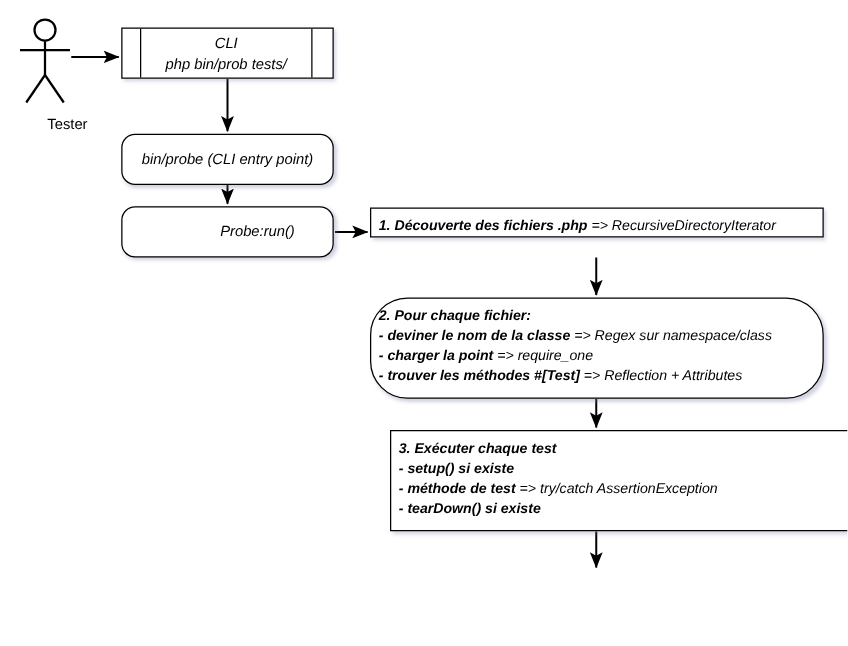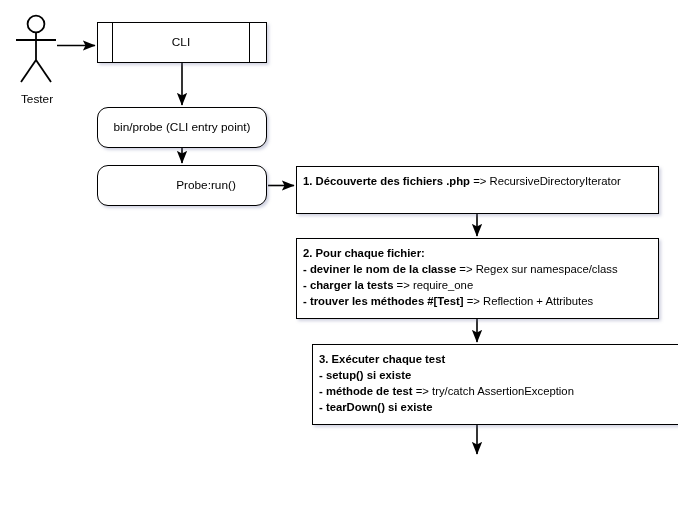--- a/index.html
+++ b/index.html
@@ -22,20 +22,21 @@
     width: 678px;
     height: 517px;
   }
   
   .box {
     position: absolute;
     background: #ffffff;
     border: 1.6px solid #000000;
     box-sizing: border-box;
     box-shadow: 2px 2px 3px rgba(120,125,170,0.35);
+    font-style: italic;
   }
   .rounded {
     border-radius: 11px;
   }
   .centered {
     display: flex;
     flex-direction: column;
     align-items: center;
     justify-content: center;
     text-align: center;
@@ -83,21 +84,21 @@
     left: 4px;
     top: 12px;
     width: 64px;
     height: 90px;
   }
   .actor-label {
     position: absolute;
     left: 0px;
     top: 80px;
     width: 66px;
-    text-align: center;
+    text-align: right;
     font-size: 11.8px;
     color: #000000;
   }
 </style>
 </head>
 <body>
 
 <div id="canvas">
 
   <svg class="layer" viewBox="0 0 678 517">
@@ -130,43 +131,44 @@
       <line x1="32" y1="48" x2="17" y2="70" stroke="#000000" stroke-width="1.8"></line>
       <line x1="32" y1="48" x2="47" y2="70" stroke="#000000" stroke-width="1.8"></line>
     </svg>
     <div class="actor-label">Tester</div>
   </div>
 
   <div class="box cli-box" style="left:97px; top:22px; width:170px; height:41px;">
     <div class="cli-pad-l"></div>
     <div class="cli-main">
       <span>CLI</span>
+      <span>php bin/prob tests/</span>
     </div>
     <div class="cli-pad-r"></div>
   </div>
 
   <div class="box rounded centered" style="left:97px; top:107px; width:170px; height:41px;">
     <span class="lbl">bin/probe (CLI entry point)</span>
   </div>
 
   <div class="box rounded centered" style="left:97px; top:165px; width:170px; height:41px;padding-left:48px;">
     <span class="lbl">Probe:run()</span>
   </div>
 
-  <div class="box" style="left:296px; top:166px; width:363px; height:48px;">
+  <div class="box" style="left:296px; top:166px; width:363px; height:24px;">
     <span class="steptext">
         <span class="row"><span class="b">1. Découverte des fichiers .php</span><span> =&gt; RecursiveDirectoryIterator</span></span>
       </span>
   </div>
 
-  <div class="box" style="left:296px; top:238px; width:363px; height:81px;">
+  <div class="box" style="left:296px; top:238px; width:363px; height:81px;border-radius:30px;">
     <span class="steptext">
         <span class="row"><span class="b">2. Pour chaque fichier:</span></span>
         <span class="row"><span class="b">- deviner le nom de la classe</span><span> =&gt; Regex sur namespace/class</span></span>
-        <span class="row"><span class="b">- charger la tests</span><span> =&gt; require_one</span></span>
+        <span class="row"><span class="b">- charger la point</span><span> =&gt; require_one</span></span>
         <span class="row"><span class="b">- trouver les méthodes #[Test]</span><span> =&gt; Reflection + Attributes</span></span>
       </span>
   </div>
 
   <div class="box" style="left:296px; top:344px; width:399px; height:81px;margin-left:16px;">
     <span class="steptext">
         <span class="row"><span class="b">3. Exécuter chaque test</span></span>
         <span class="row"><span class="b">- setup() si existe</span></span>
         <span class="row"><span class="b">- méthode de test</span><span> =&gt; try/catch AssertionException</span></span>
         <span class="row"><span class="b">- tearDown() si existe</span></span>

